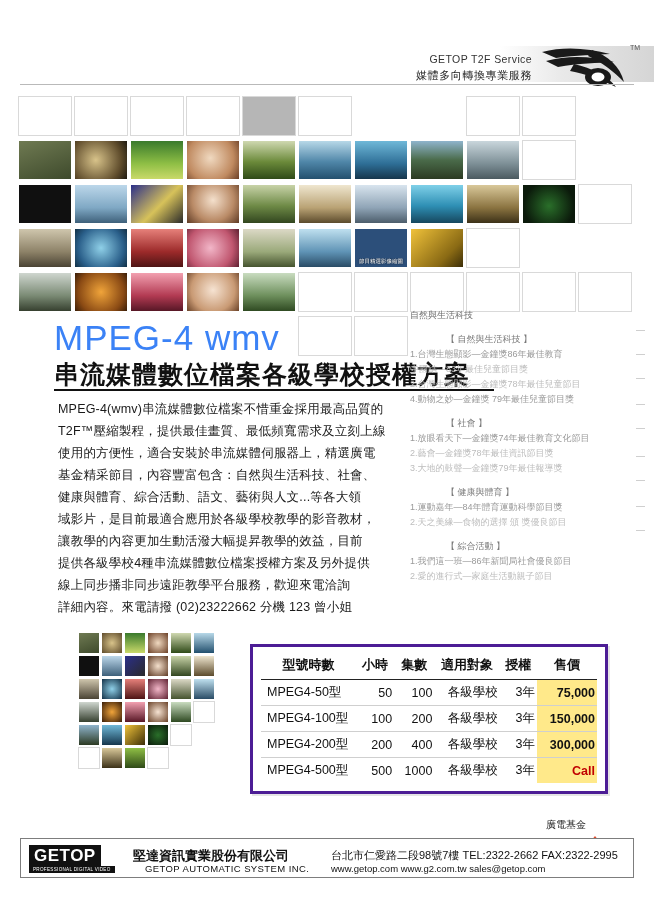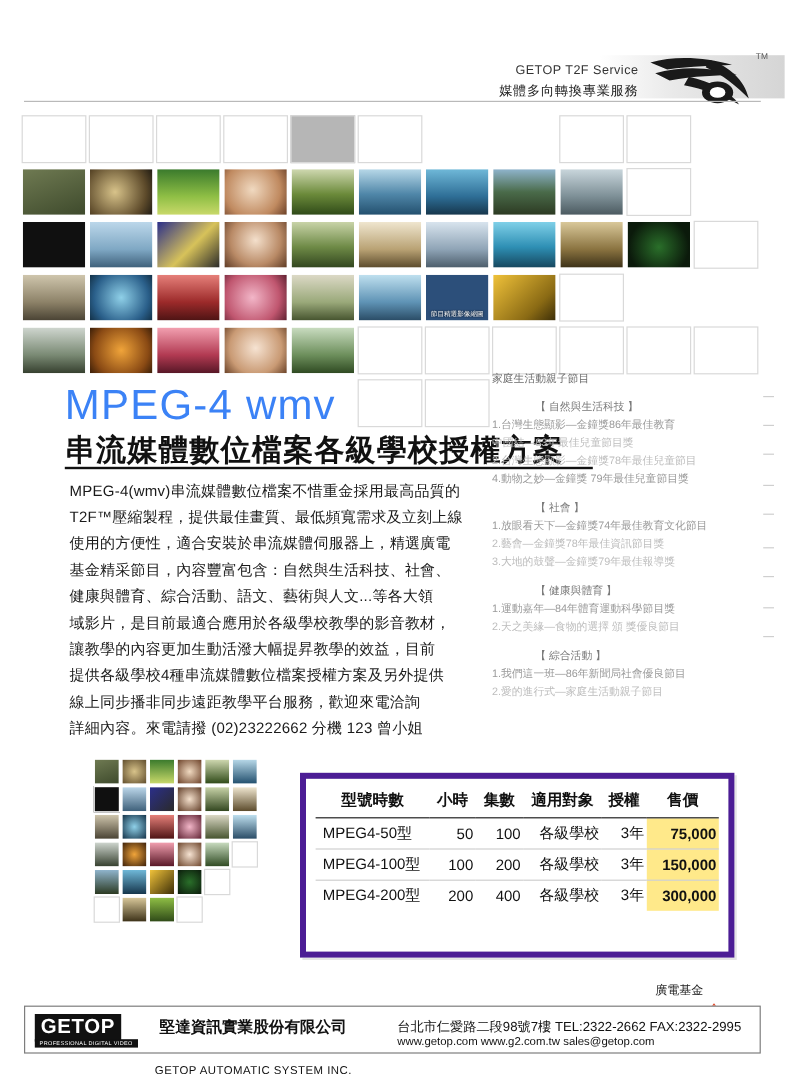--- a/index.html
+++ b/index.html
@@ -169,21 +169,21 @@
     border: 1px solid #fff;
     overflow: hidden;
   }
 
   
   .price-box {
     position: absolute;
     left: 250px; top: 644px;
     width: 352px; height: 144px;
     background: #fff;
-    border: 5px solid #4c1d95;
+    border: 3px solid #4c1d95;
     box-shadow: 2px 2px 0 rgba(0,0,0,.10);
   }
   .price-table {
     position: absolute;
     left: 8px; top: 6px;
     width: 336px;
     border-collapse: collapse;
     font-size: 12.5px;
   }
   .price-table th {
@@ -261,26 +261,25 @@
   .co-cn {
     position: absolute;
     left: 112px; top: 8px;
     font-size: 13px;
     font-weight: bold;
     color: #111;
     white-space: nowrap;
   }
   .co-en {
     position: absolute;
-    left: 108px; top: 24px;
+    left: 124px; top: 24px;
     font-size: 9.5px;
     letter-spacing: .4px;
     color: #111;
     white-space: nowrap;
-    margin-top: 24px;
   }
   .addr-line {
     position: absolute;
     left: 310px; top: 9px;
     font-size: 11px;
     color: #111;
     white-space: nowrap;
   }
   .web-line {
     position: absolute;
@@ -449,21 +448,21 @@
   <p>基金精采節目，內容豐富包含：自然與生活科技、社會、</p>
   <p>健康與體育、綜合活動、語文、藝術與人文...等各大領</p>
   <p>域影片，是目前最適合應用於各級學校教學的影音教材，</p>
   <p>讓教學的內容更加生動活潑大幅提昇教學的效益，目前</p>
   <p>提供各級學校4種串流媒體數位檔案授權方案及另外提供</p>
   <p>線上同步播非同步遠距教學平台服務，歡迎來電洽詢</p>
   <p>詳細內容。來電請撥  (02)23222662 分機  123 曾小姐</p>
 </div>
 
 <div class="awards">
-  <div class="hd ln">家庭生活動親子節目</div>
+  <div class="hd ln">自然與生活科技</div>
 
   <div class="grp ln">【 自然與生活科技 】</div>
   <div class="ln">1.台灣生態顯影—金鐘獎86年最佳教育</div>
   <div class="ln faded">   中國結—83年最佳兒童節目獎</div>
   <div class="ln faded">2.台灣生態顯影—金鐘獎78年最佳兒童節目</div>
   <div class="ln">4.動物之妙—金鐘獎 79年最佳兒童節目獎</div>
 
   <div class="grp ln">【 社會 】</div>
   <div class="ln">1.放眼看天下—金鐘獎74年最佳教育文化節目</div>
   <div class="ln faded">2.藝會—金鐘獎78年最佳資訊節目獎</div>
@@ -561,20 +560,28 @@
         <td class="price-cell">150,000</td>
       </tr>
       <tr>
         <td class="model">MPEG4-200型</td>
         <td>200</td>
         <td>400</td>
         <td>各級學校</td>
         <td>3年</td>
         <td class="price-cell">300,000</td>
       </tr>
+      <tr>
+        <td class="model">MPEG4-500型</td>
+        <td>500</td>
+        <td>1000</td>
+        <td>各級學校</td>
+        <td>3年</td>
+        <td class="price-cell call">Call</td>
+      </tr>
     </tbody>
   </table>
 </div>
 
 <div class="sponsor-label">廣電基金</div>
 <svg class="sponsor" viewBox="0 0 96 44" style="top:830px;">
   <rect x="16" y="10" width="12" height="26" fill="#1f4fa3"></rect>
   <rect x="16" y="10" width="12" height="9" fill="#1a1a1a"></rect>
   <rect x="30" y="22" width="11" height="14" fill="#e2c400"></rect>
   <path d="M47 36 L47 16 L55 6 L63 16 L63 36 Z" fill="#e24a2a"></path>

